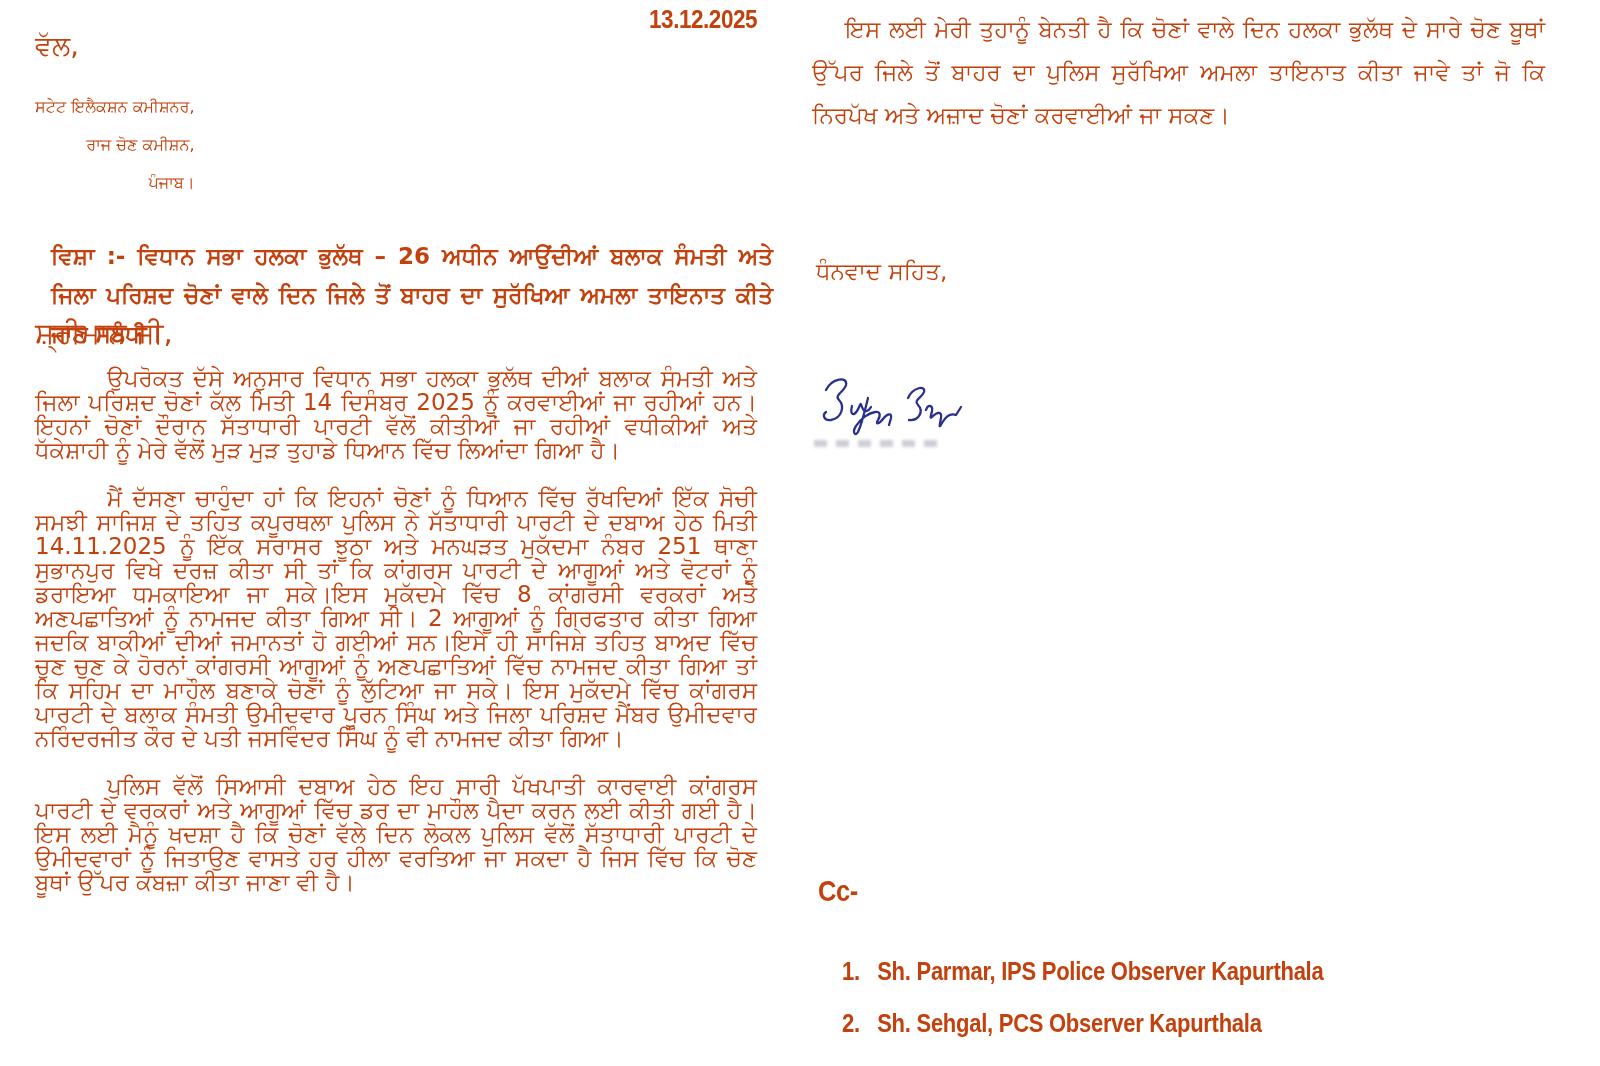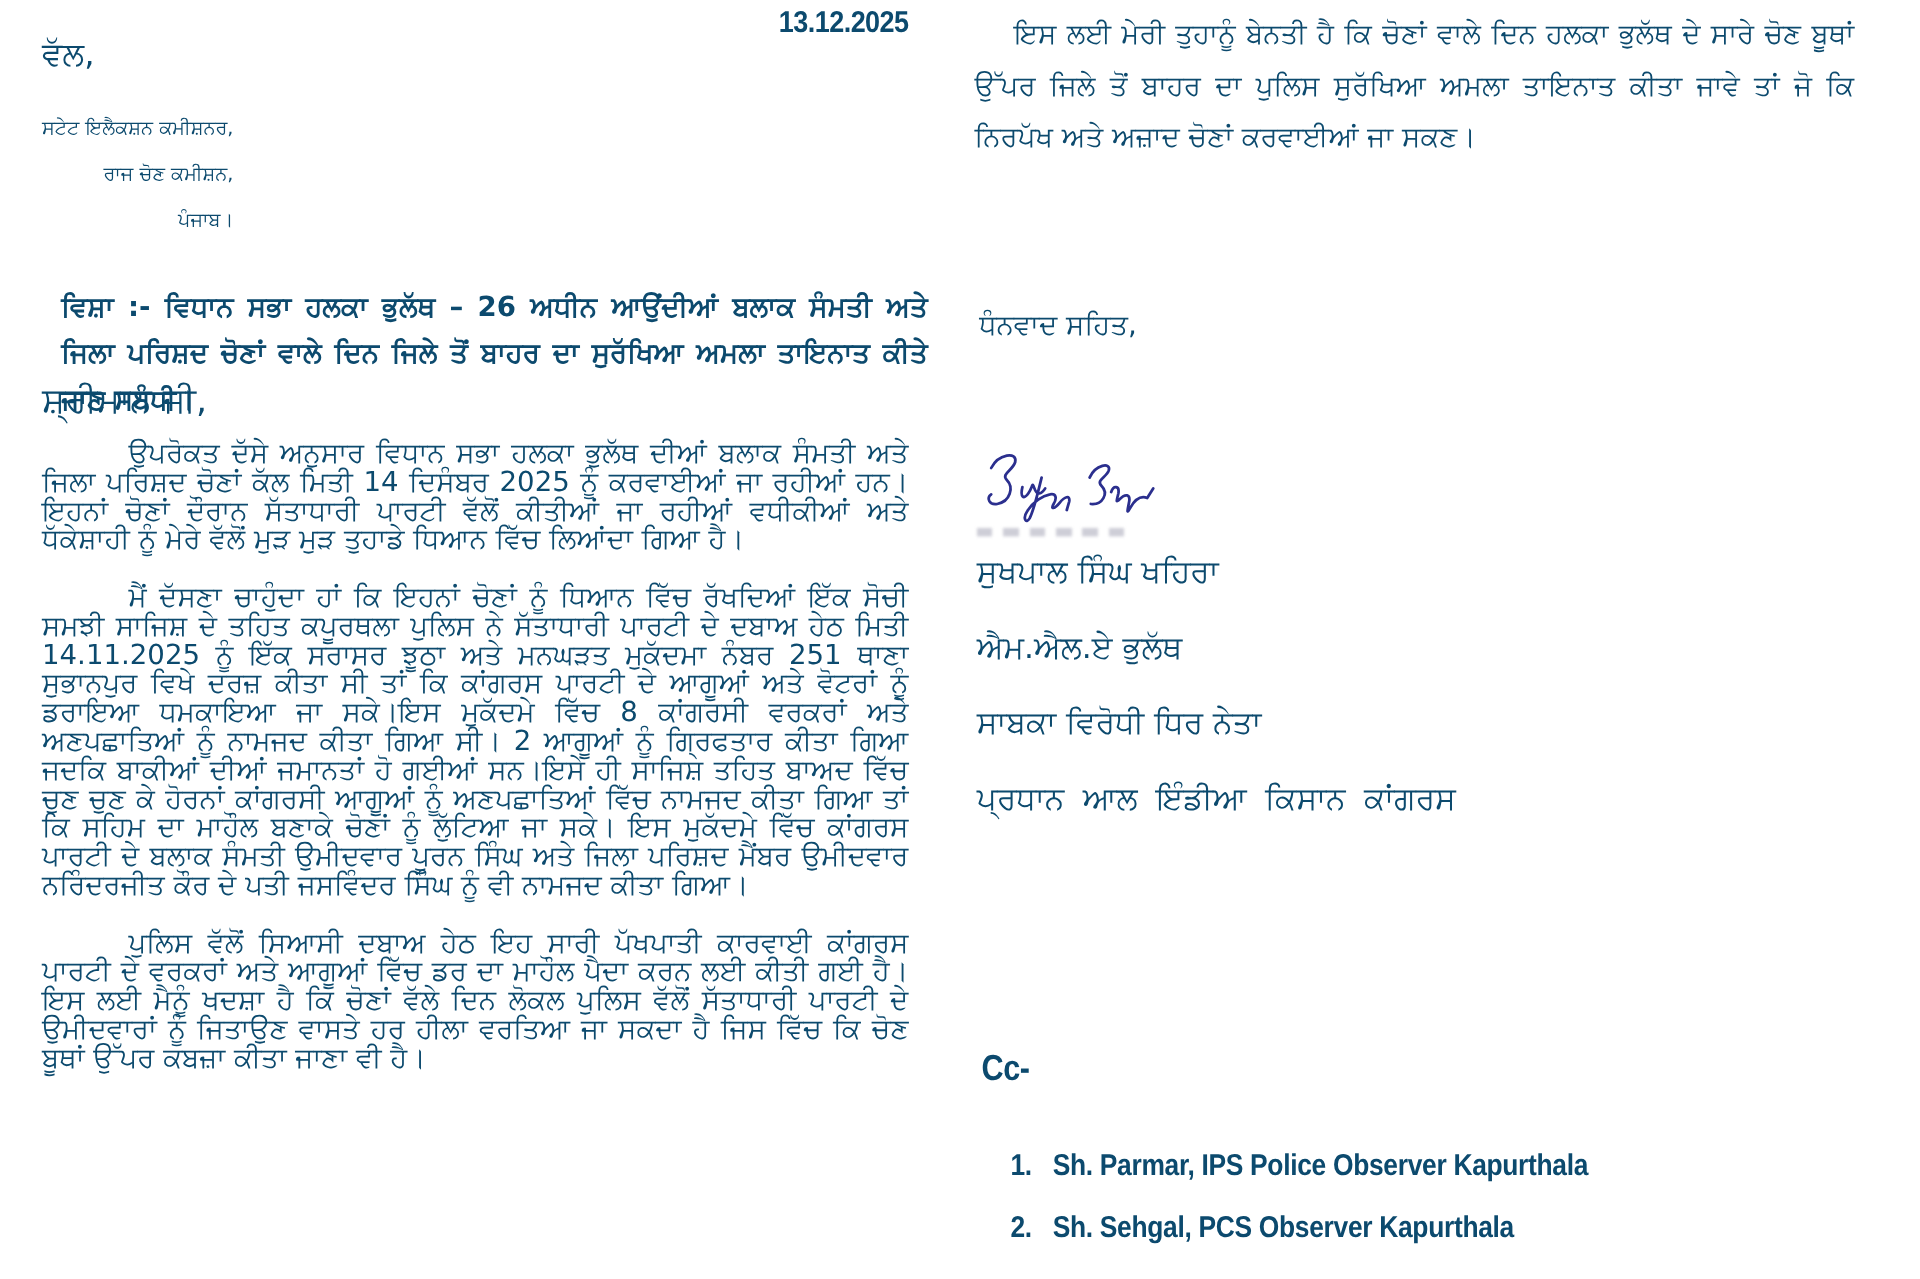--- a/index.html
+++ b/index.html
@@ -1,18 +1,18 @@
 <!DOCTYPE html>
 <html><head>
 <meta charset="utf-8">
 <style>
   html,body{margin:0;padding:0;background:#ffffff;}
   #canvas{
     position:relative;width:1600px;height:1066px;background:#ffffff;
-    font-family:"DejaVu Sans",sans-serif;color:#0c4a6e;overflow:hidden;
+    font-family:"DejaVu Sans",sans-serif;color:#c2410c;overflow:hidden;
   }
   .page{position:absolute;top:0;height:1066px;}
   #page-left{left:35px;width:722px;}
   #page-right{left:812px;width:733px;}
 
   .date-line{
     position:absolute;top:5px;right:0;
     font-family:"Liberation Sans",sans-serif;font-weight:700;font-size:25px;
     transform:scaleX(.9);transform-origin:right top;letter-spacing:-.5px;
   }
@@ -102,26 +102,20 @@
           <path d="M56,24 C53,36 50,50 46,58 C43,63 40,58 44,52 C49,44 57,39 63,38 C68,37 69,41 66,46 C63,51 67,50 71,45 C75,40 80,38 79,44 L77,51"></path>
 
           <path d="M96,24 C101,13 114,11 112,18 C110,24 101,26 106,31 C112,37 107,47 97,46"></path>
 
           <path d="M114,36 C116,30 121,31 120,37 C119,42 117,46 121,42 C126,37 130,38 129,44 C128,50 126,56 130,49 C134,42 139,39 144,41 L149,33"></path>
         </g>
       </svg>
     </div>
     <div class="sig-smudge"></div>
 
-    <div class="signatory">
-      <div>ਸੁਖਪਾਲ ਸਿੰਘ ਖਹਿਰਾ</div>
-      <div>ਐਮ.ਐਲ.ਏ ਭੁਲੱਥ</div>
-      <div>ਸਾਬਕਾ ਵਿਰੋਧੀ ਧਿਰ ਨੇਤਾ</div>
-      <div class="wide">ਪ੍ਰਧਾਨ ਆਲ ਇੰਡੀਆ ਕਿਸਾਨ ਕਾਂਗਰਸ</div>
-    </div>
 
     <div class="cc-label">Cc-</div>
 
     <div class="cc-list">
       <div class="cc-item">
         <span class="cc-num">1.</span>
         <span>Sh. Parmar, IPS Police Observer Kapurthala</span>
       </div>
       <div class="cc-item">
         <span class="cc-num">2.</span>

